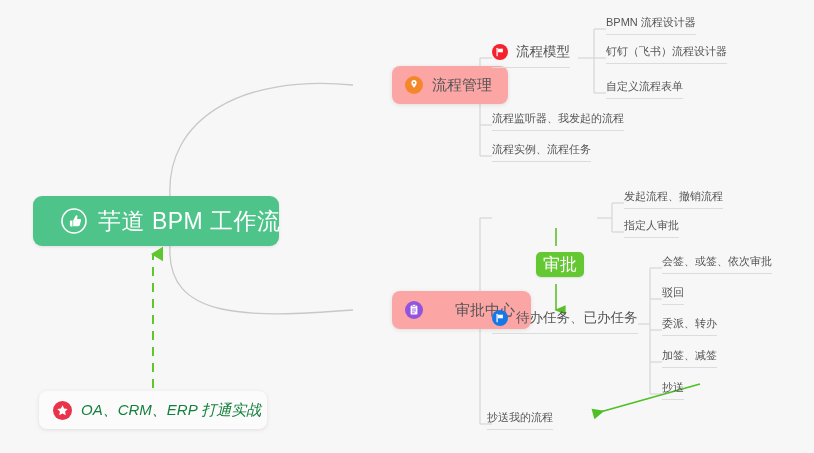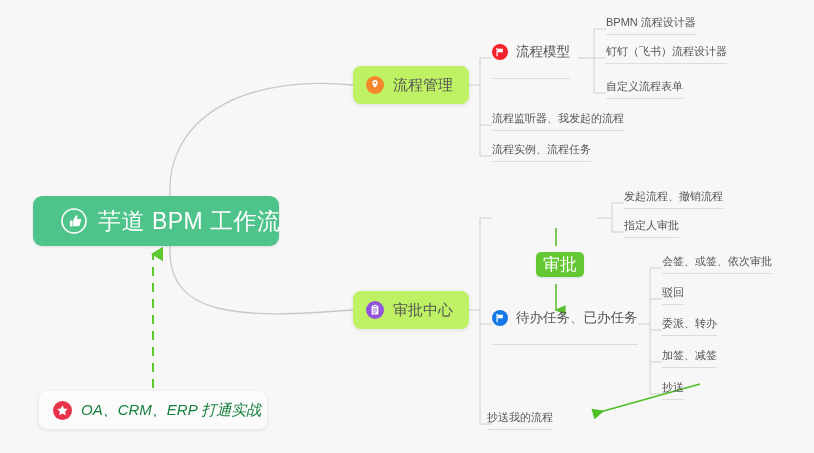--- a/index.html
+++ b/index.html
@@ -48,43 +48,44 @@
     color: #ffffff;
     font-size: 23px;
     letter-spacing: .5px;
     margin-left: 11px;
     white-space: nowrap;
   }
 
   
   .branch-node {
     position: absolute;
-    background: #bef264;
+    background: #fca5a5;
     border-radius: 8px;
     box-shadow: 0 1px 4px rgba(0,0,0,0.10);
     height: 38px;
     display: flex;
     align-items: center;
     padding: 0 16px 0 13px;
     box-sizing: border-box;
     white-space: nowrap;
+    margin-left: 39px;
   }
   .branch-label {
     font-size: 15px;
     color: #555555;
     margin-left: 9px;
   }
 
   
   .node3 {
     position: absolute;
     display: flex;
     align-items: center;
     white-space: nowrap;
-    padding-bottom: 17px;
+    padding-bottom: 6px;
     border-bottom: 1px solid #dcdcdc;
     box-sizing: border-box;
   }
   .node3 .n3-label {
     font-size: 13.5px;
     color: #555555;
     margin-left: 8px;
   }
 
   
@@ -226,21 +227,21 @@
     <span class="ico">
       <svg width="18" height="18" viewBox="0 0 18 18">
         <circle cx="9" cy="9" r="9" fill="#f5862a"></circle>
         <path d="M9 4.0c-1.5 0-2.7 1.2-2.7 2.7 0 2.0 2.7 5.1 2.7 5.1s2.7-3.1 2.7-5.1C11.7 5.2 10.5 4.0 9 4.0z" fill="#ffffff"></path>
         <circle cx="9" cy="6.7" r="1.05" fill="#f5862a"></circle>
       </svg>
     </span>
     <span class="branch-label">流程管理</span>
   </div>
 
-  <div class="branch-node" style="left:353px; top:291px;">
+  <div class="branch-node" style="left:353px; top:291px;gap:23px;">
     <span class="ico">
       <svg width="18" height="18" viewBox="0 0 18 18">
         <circle cx="9" cy="9" r="9" fill="#9254de"></circle>
         <rect x="5.6" y="4.6" width="6.8" height="9.0" rx="1.2" fill="#ffffff"></rect>
         <rect x="7.3" y="3.5" width="3.4" height="2.0" rx="0.9" fill="#ffffff" stroke="#9254de" stroke-width="0.7"></rect>
         <rect x="7.0" y="7.6" width="4.0" height="0.85" fill="#9254de"></rect>
         <rect x="7.0" y="9.5" width="4.0" height="0.85" fill="#9254de"></rect>
         <rect x="7.0" y="11.4" width="2.7" height="0.85" fill="#9254de"></rect>
       </svg>
     </span>

